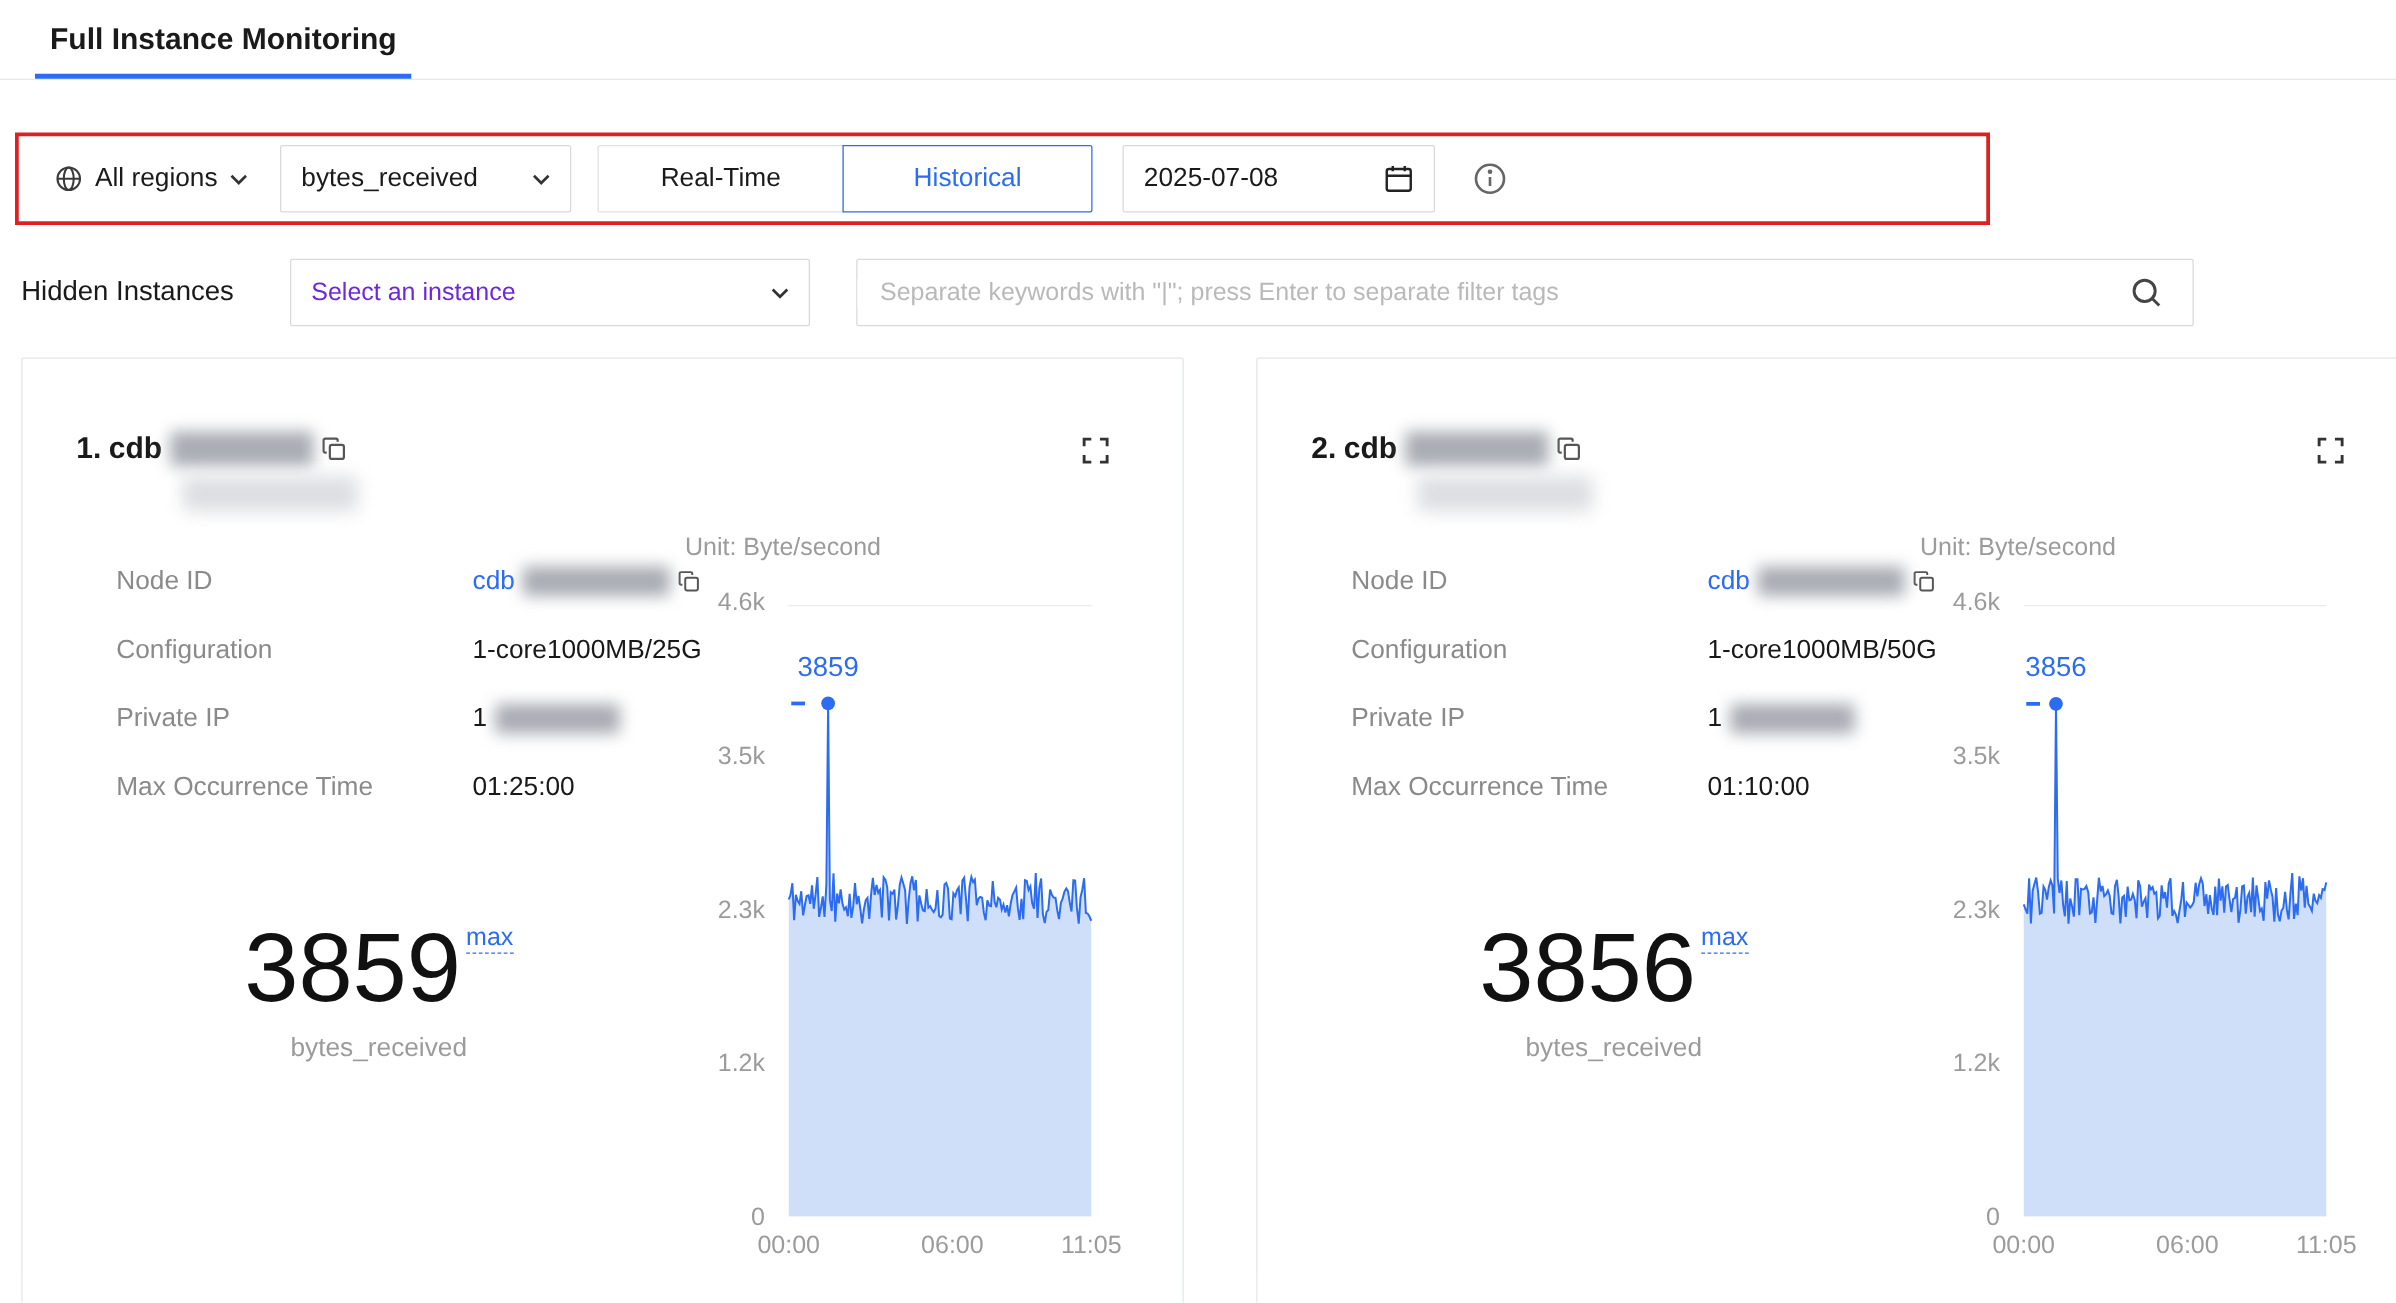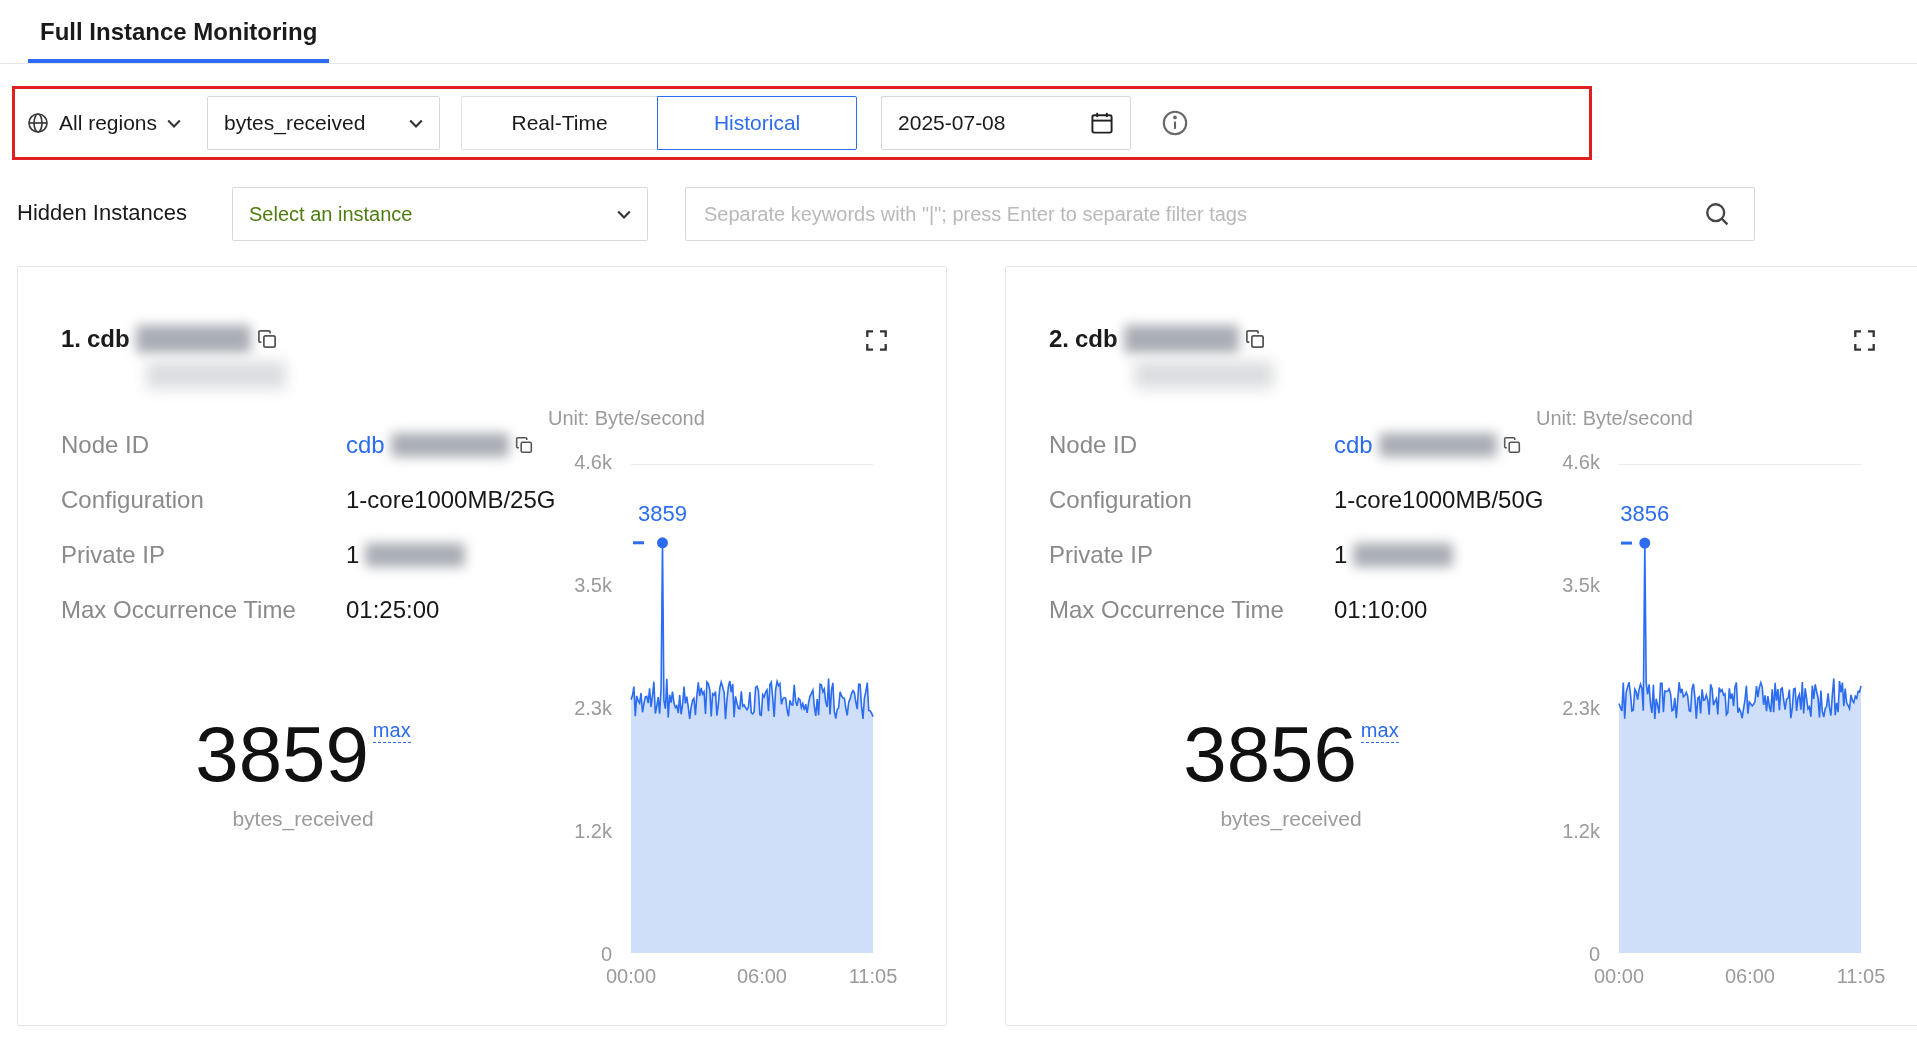--- a/index.html
+++ b/index.html
@@ -7,40 +7,40 @@
     font-family:"Liberation Sans", sans-serif; color:#1a1a1a; }
 
   
   .tabs { display:flex; align-items:stretch; height:64px; border-bottom:1px solid #e7e7e7;
     padding-left:28px; gap:60px; }
   .tab { display:flex; align-items:center; padding:0 12px; font-size:24px; font-weight:500;
     cursor:pointer; }
   .tab.active { font-weight:700; border-bottom:4px solid #2b6cf0; padding-top:4px; }
 
   
-  .toolbar { margin:22px 0 0 12px; width:1580px; height:74px; border:3px solid #e02020;
-    display:flex; align-items:center; padding:0 6px; background:#fff; }
+  .toolbar { margin:42px 0 0 12px; width:1580px; height:74px; border:3px solid #e02020;
+    display:flex; align-items:center; padding:0 23px; background:#fff; }
   .tb-item { display:flex; align-items:center; }
   .box { border:1px solid #d9d9d9; height:54px; display:flex; align-items:center;
     border-radius:2px; background:#fff; font-size:21px; }
   .region { gap:10px; font-size:21px; padding:0 6px; margin-right:20px; }
   .metric { width:233px; padding:0 16px; justify-content:space-between; margin-right:21px; }
   .btn-rt { width:197px; justify-content:center; border-color:#e0e0e0; border-radius:2px 0 0 2px; }
   .btn-hist { width:200px; justify-content:center; border:1px solid #2b6cf0; color:#2b6cf0;
     margin-left:-1px; border-radius:0 2px 2px 0; }
   .datebox { width:250px; padding:0 16px; justify-content:space-between; margin-left:24px; }
   .timebox { width:294px; padding:0 16px; justify-content:space-between; margin-left:25px; }
   .info { margin-left:30px; color:#666; display:flex; align-items:center; cursor:pointer; }
 
   
   .filter-row { position:relative; margin-top:26px; height:56px; }
   .hi-label { position:absolute; left:17px; top:14px; font-size:22px; }
   .inst-select { position:absolute; left:232px; top:1px; width:416px; height:54px;
     padding:0 16px; justify-content:space-between; cursor:pointer; }
-  .inst-select .ph { color:#4d7c0f; font-size:20px; }
+  .inst-select .ph { color:#6d28d9; font-size:20px; }
   .searchbox { position:absolute; left:685px; top:1px; width:1070px; height:54px;
     border:1px solid #d9d9d9; border-radius:2px; display:flex; align-items:center; background:#fff; }
   .searchbox input { flex:1; border:none; outline:none; font-size:20px; padding:0 18px;
     font-family:"Liberation Sans", sans-serif; color:#333; }
   .searchbox input::placeholder { color:#b9b9b9; }
   .search-ic { padding:0 24px 0 8px; color:#444; display:flex; cursor:pointer; }
 
   
   .cards { margin-top:24px; padding-left:17px; display:flex; gap:58px; }
   .card { position:relative; width:930px; height:760px; border:1px solid #e3e6eb;
@@ -50,21 +50,21 @@
   .expand { position:absolute; right:58px; top:62px; color:#333; cursor:pointer; display:flex; }
   .redact { background:#a9adb4; filter:blur(6px); border-radius:3px; display:inline-block; }
   .redact.title-r { width:115px; height:28px; }
   .redact.smudge { position:absolute; left:128px; top:94px; width:140px; height:28px;
     background:#dcdee1; filter:blur(7px); }
   .redact.node-r { width:118px; height:24px; }
   .redact.ip-r { width:100px; height:24px; }
   .copy { color:#555; display:flex; cursor:pointer; }
 
   .fields { position:absolute; left:43px; top:150px; }
-  .frow { height:55px; display:flex; align-items:center; font-size:24px; }
+  .frow { height:55px; display:flex; align-items:center; font-size:21px;margin-left:32px; }
   .flabel { width:285px; color:#8a8a8a; }
   .fvalue { display:flex; align-items:center; gap:6px; color:#181818; }
   .fvalue.link { color:#2b6cf0; }
 
   .summary { position:absolute; left:105px; top:448px; width:360px; text-align:center; }
   .bignum { display:inline-flex; align-items:flex-start; }
   .bignum .num { font-size:78px; line-height:1; color:#111; }
   .bignum .max { font-size:20px; color:#2b6cf0; margin:4px 0 0 4px;
     border-bottom:1px dashed #2b6cf0; cursor:pointer; }
   .summary .metric-name { margin-top:14px; font-size:21px; color:#9b9b9b; }

